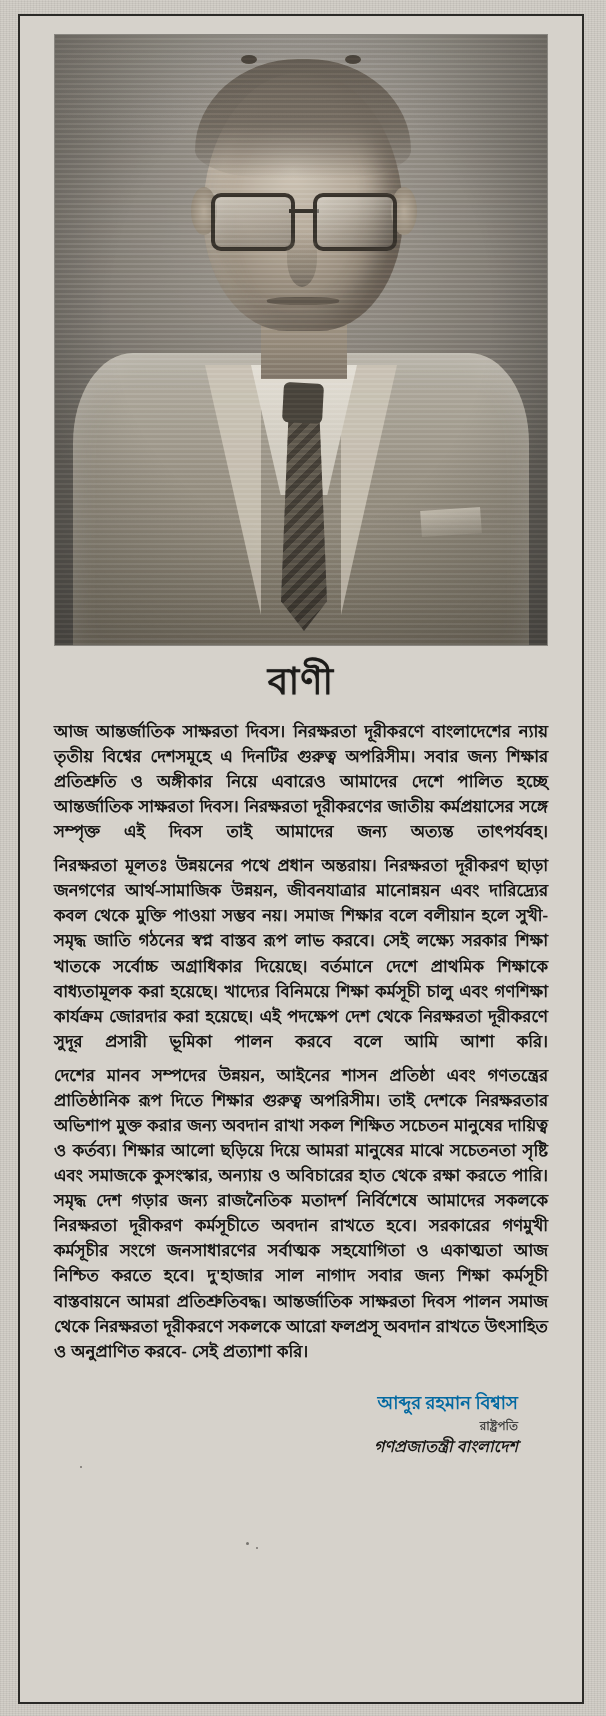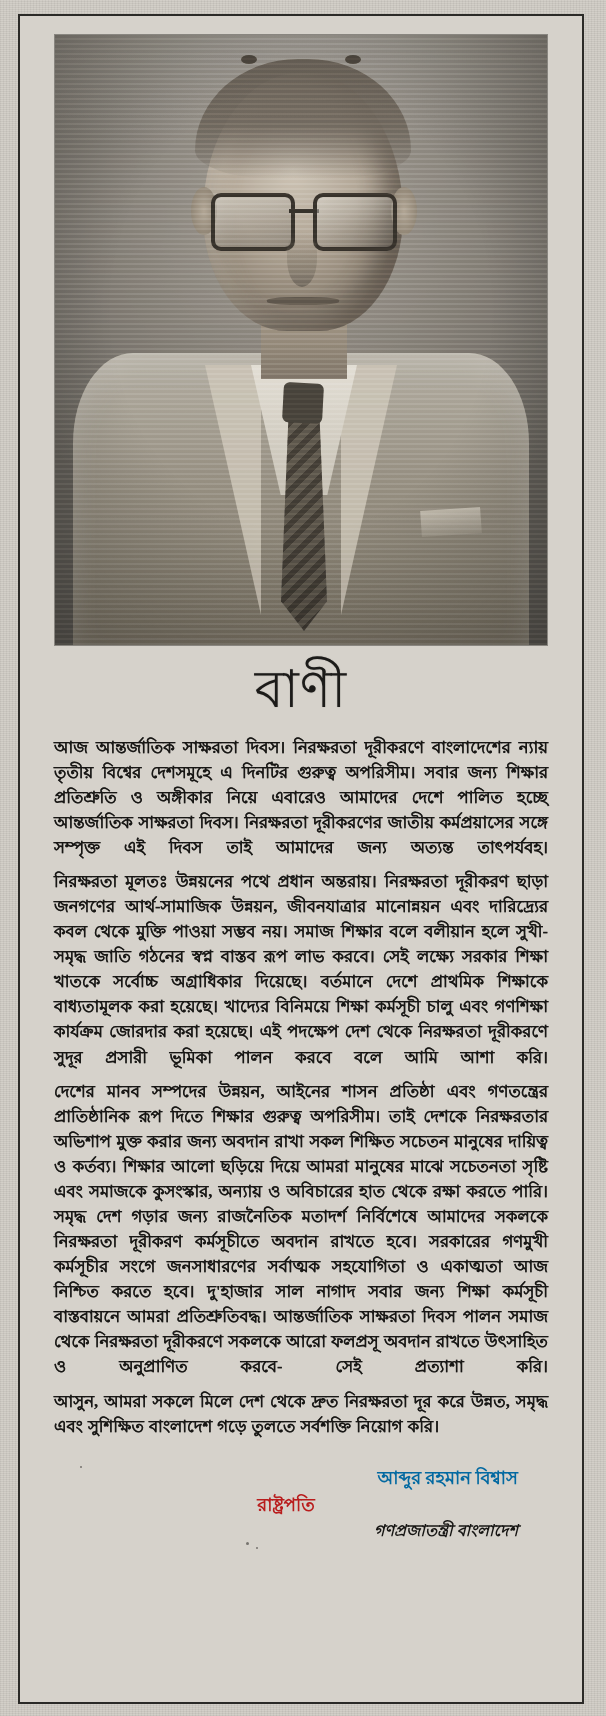--- a/index.html
+++ b/index.html
@@ -241,23 +241,23 @@
   }
   .photo-vignette {
     position: absolute;
     inset: 0;
     background: radial-gradient(ellipse 85% 80% at 50% 45%, rgba(0,0,0,0) 45%, rgba(0,0,0,0.28) 100%);
   }
 
   
   .headline {
     text-align: center;
-    font-size: 52px;
+    font-size: 37px;
     line-height: 1.05;
-    font-weight: 400;
+    font-weight: 700;
     color: #1c1b19;
     margin: 18px 0 12px 0;
     letter-spacing: 1px;
     font-family: "Liberation Serif", serif;
     text-shadow: 0 0 1px rgba(0,0,0,0.35);
   }
 
   
   .body-copy {
     width: 494px;
@@ -284,25 +284,24 @@
     padding-right: 30px;
     box-sizing: border-box;
   }
   .sig-name {
     font-size: 18px;
     font-weight: 700;
     color: #0369a1;
     line-height: 1.5;
   }
   .sig-title {
-    font-size: 18px;
+    font-size: 12px;
     font-weight: 600;
-    color: #b91c1c;
+    color: #404040;
     line-height: 1.5;
-    text-align: center;
   }
   .sig-org {
     font-size: 16px;
     font-weight: 600;
     color: #161513;
     line-height: 1.5;
     font-style: italic;
   }
   .speck {
     position: absolute;
@@ -344,21 +343,20 @@
         <div class="photo-streaks"></div>
         <div class="photo-vignette"></div>
       </div>
 
       <div class="headline">বাণী</div>
 
       <div class="body-copy">
         <p class="para">আজ আন্তর্জাতিক সাক্ষরতা দিবস। নিরক্ষরতা দূরীকরণে বাংলাদেশের ন্যায় তৃতীয় বিশ্বের দেশসমূহে এ দিনটির গুরুত্ব অপরিসীম। সবার জন্য শিক্ষার প্রতিশ্রুতি ও অঙ্গীকার নিয়ে এবারেও আমাদের দেশে পালিত হচ্ছে আন্তর্জাতিক সাক্ষরতা দিবস। নিরক্ষরতা দূরীকরণের জাতীয় কর্মপ্রয়াসের সঙ্গে সম্পৃক্ত এই দিবস তাই আমাদের জন্য অত্যন্ত তাৎপর্যবহ।</p>
         <p class="para">নিরক্ষরতা মূলতঃ উন্নয়নের পথে প্রধান অন্তরায়। নিরক্ষরতা দূরীকরণ ছাড়া জনগণের আর্থ-সামাজিক উন্নয়ন, জীবনযাত্রার মানোন্নয়ন এবং দারিদ্র্যের কবল থেকে মুক্তি পাওয়া সম্ভব নয়। সমাজ শিক্ষার বলে বলীয়ান হলে সুখী-সমৃদ্ধ জাতি গঠনের স্বপ্ন বাস্তব রূপ লাভ করবে। সেই লক্ষ্যে সরকার শিক্ষা খাতকে সর্বোচ্চ অগ্রাধিকার দিয়েছে। বর্তমানে দেশে প্রাথমিক শিক্ষাকে বাধ্যতামূলক করা হয়েছে। খাদ্যের বিনিময়ে শিক্ষা কর্মসূচী চালু এবং গণশিক্ষা কার্যক্রম জোরদার করা হয়েছে। এই পদক্ষেপ দেশ থেকে নিরক্ষরতা দূরীকরণে সুদূর প্রসারী ভূমিকা পালন করবে বলে আমি আশা করি।</p>
         <p class="para">দেশের মানব সম্পদের উন্নয়ন, আইনের শাসন প্রতিষ্ঠা এবং গণতন্ত্রের প্রাতিষ্ঠানিক রূপ দিতে শিক্ষার গুরুত্ব অপরিসীম। তাই দেশকে নিরক্ষরতার অভিশাপ মুক্ত করার জন্য অবদান রাখা সকল শিক্ষিত সচেতন মানুষের দায়িত্ব ও কর্তব্য। শিক্ষার আলো ছড়িয়ে দিয়ে আমরা মানুষের মাঝে সচেতনতা সৃষ্টি এবং সমাজকে কুসংস্কার, অন্যায় ও অবিচারের হাত থেকে রক্ষা করতে পারি। সমৃদ্ধ দেশ গড়ার জন্য রাজনৈতিক মতাদর্শ নির্বিশেষে আমাদের সকলকে নিরক্ষরতা দূরীকরণ কর্মসূচীতে অবদান রাখতে হবে। সরকারের গণমুখী কর্মসূচীর সংগে জনসাধারণের সর্বাত্মক সহযোগিতা ও একাত্মতা আজ নিশ্চিত করতে হবে। দু'হাজার সাল নাগাদ সবার জন্য শিক্ষা কর্মসূচী বাস্তবায়নে আমরা প্রতিশ্রুতিবদ্ধ। আন্তর্জাতিক সাক্ষরতা দিবস পালন সমাজ থেকে নিরক্ষরতা দূরীকরণে সকলকে আরো ফলপ্রসূ অবদান রাখতে উৎসাহিত ও অনুপ্রাণিত করবে- সেই প্রত্যাশা করি।</p>
-        <p class="para">আসুন, আমরা সকলে মিলে দেশ থেকে দ্রুত নিরক্ষরতা দূর করে উন্নত, সমৃদ্ধ এবং সুশিক্ষিত বাংলাদেশ গড়ে তুলতে সর্বশক্তি নিয়োগ করি।</p>
       </div>
 
       <div class="signature">
         <div class="sig-name">আব্দুর রহমান বিশ্বাস</div>
         <div class="sig-title">রাষ্ট্রপতি</div>
         <div class="sig-org">গণপ্রজাতন্ত্রী বাংলাদেশ</div>
       </div>
 
     </div>
 

